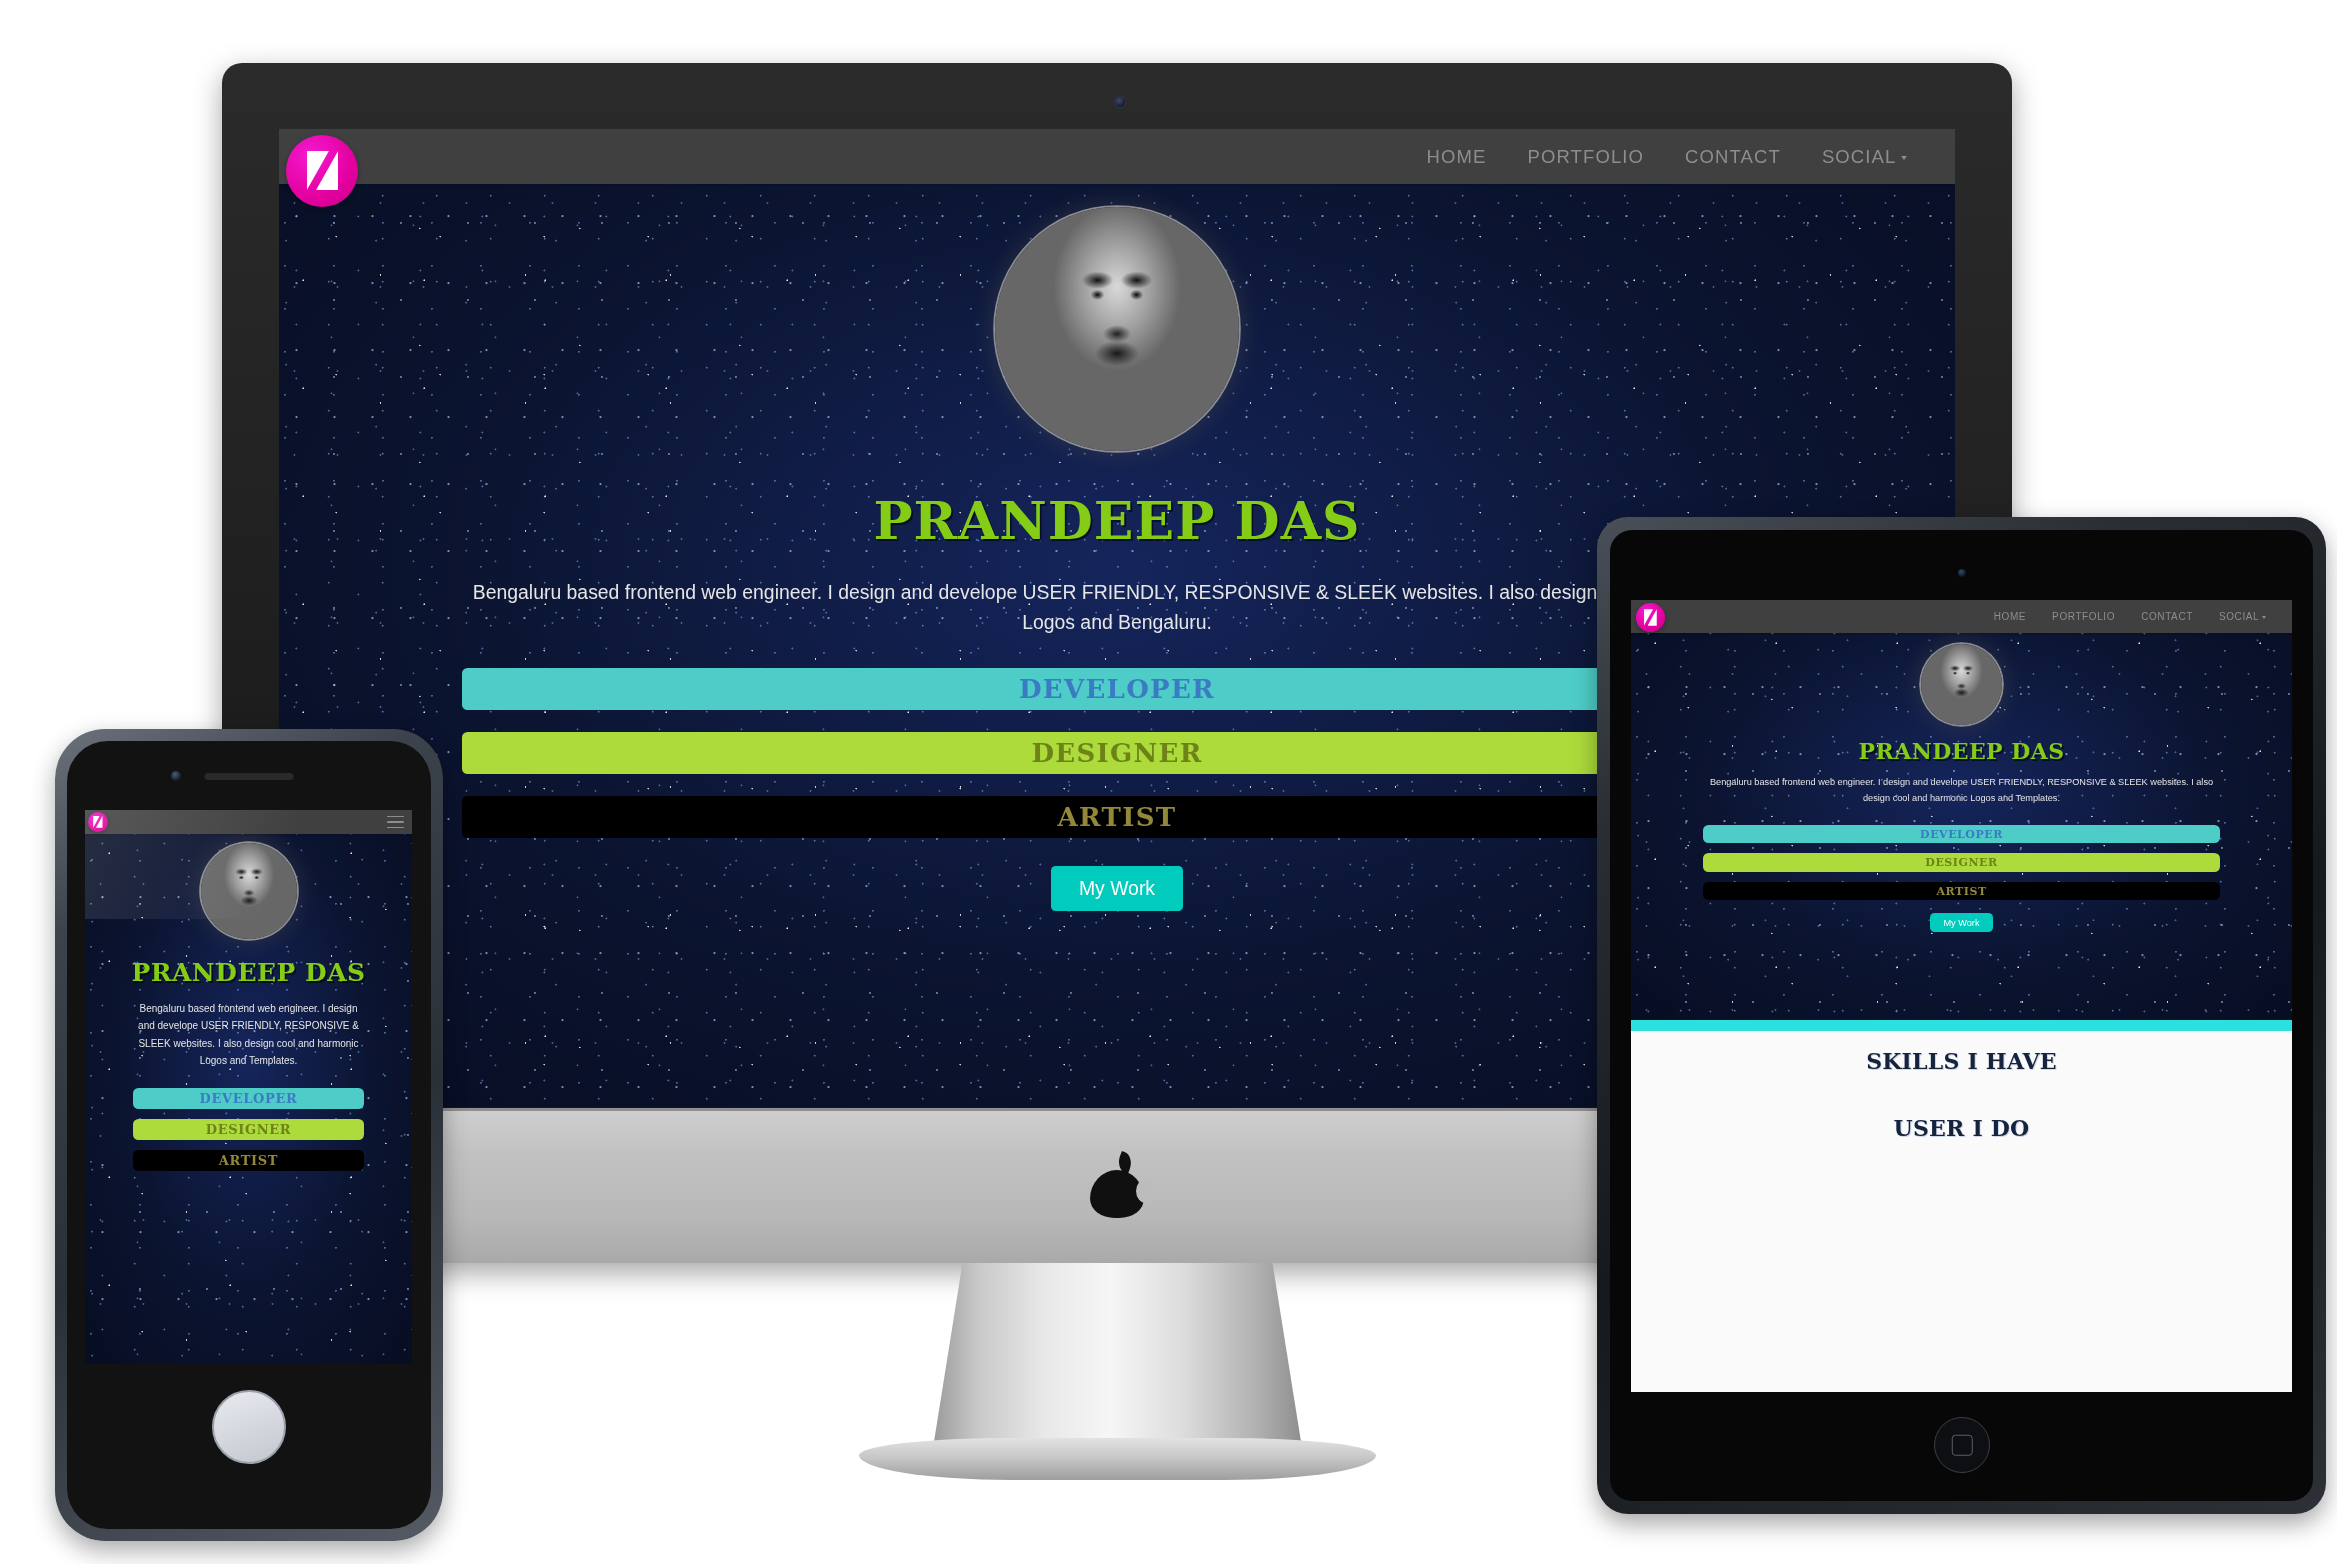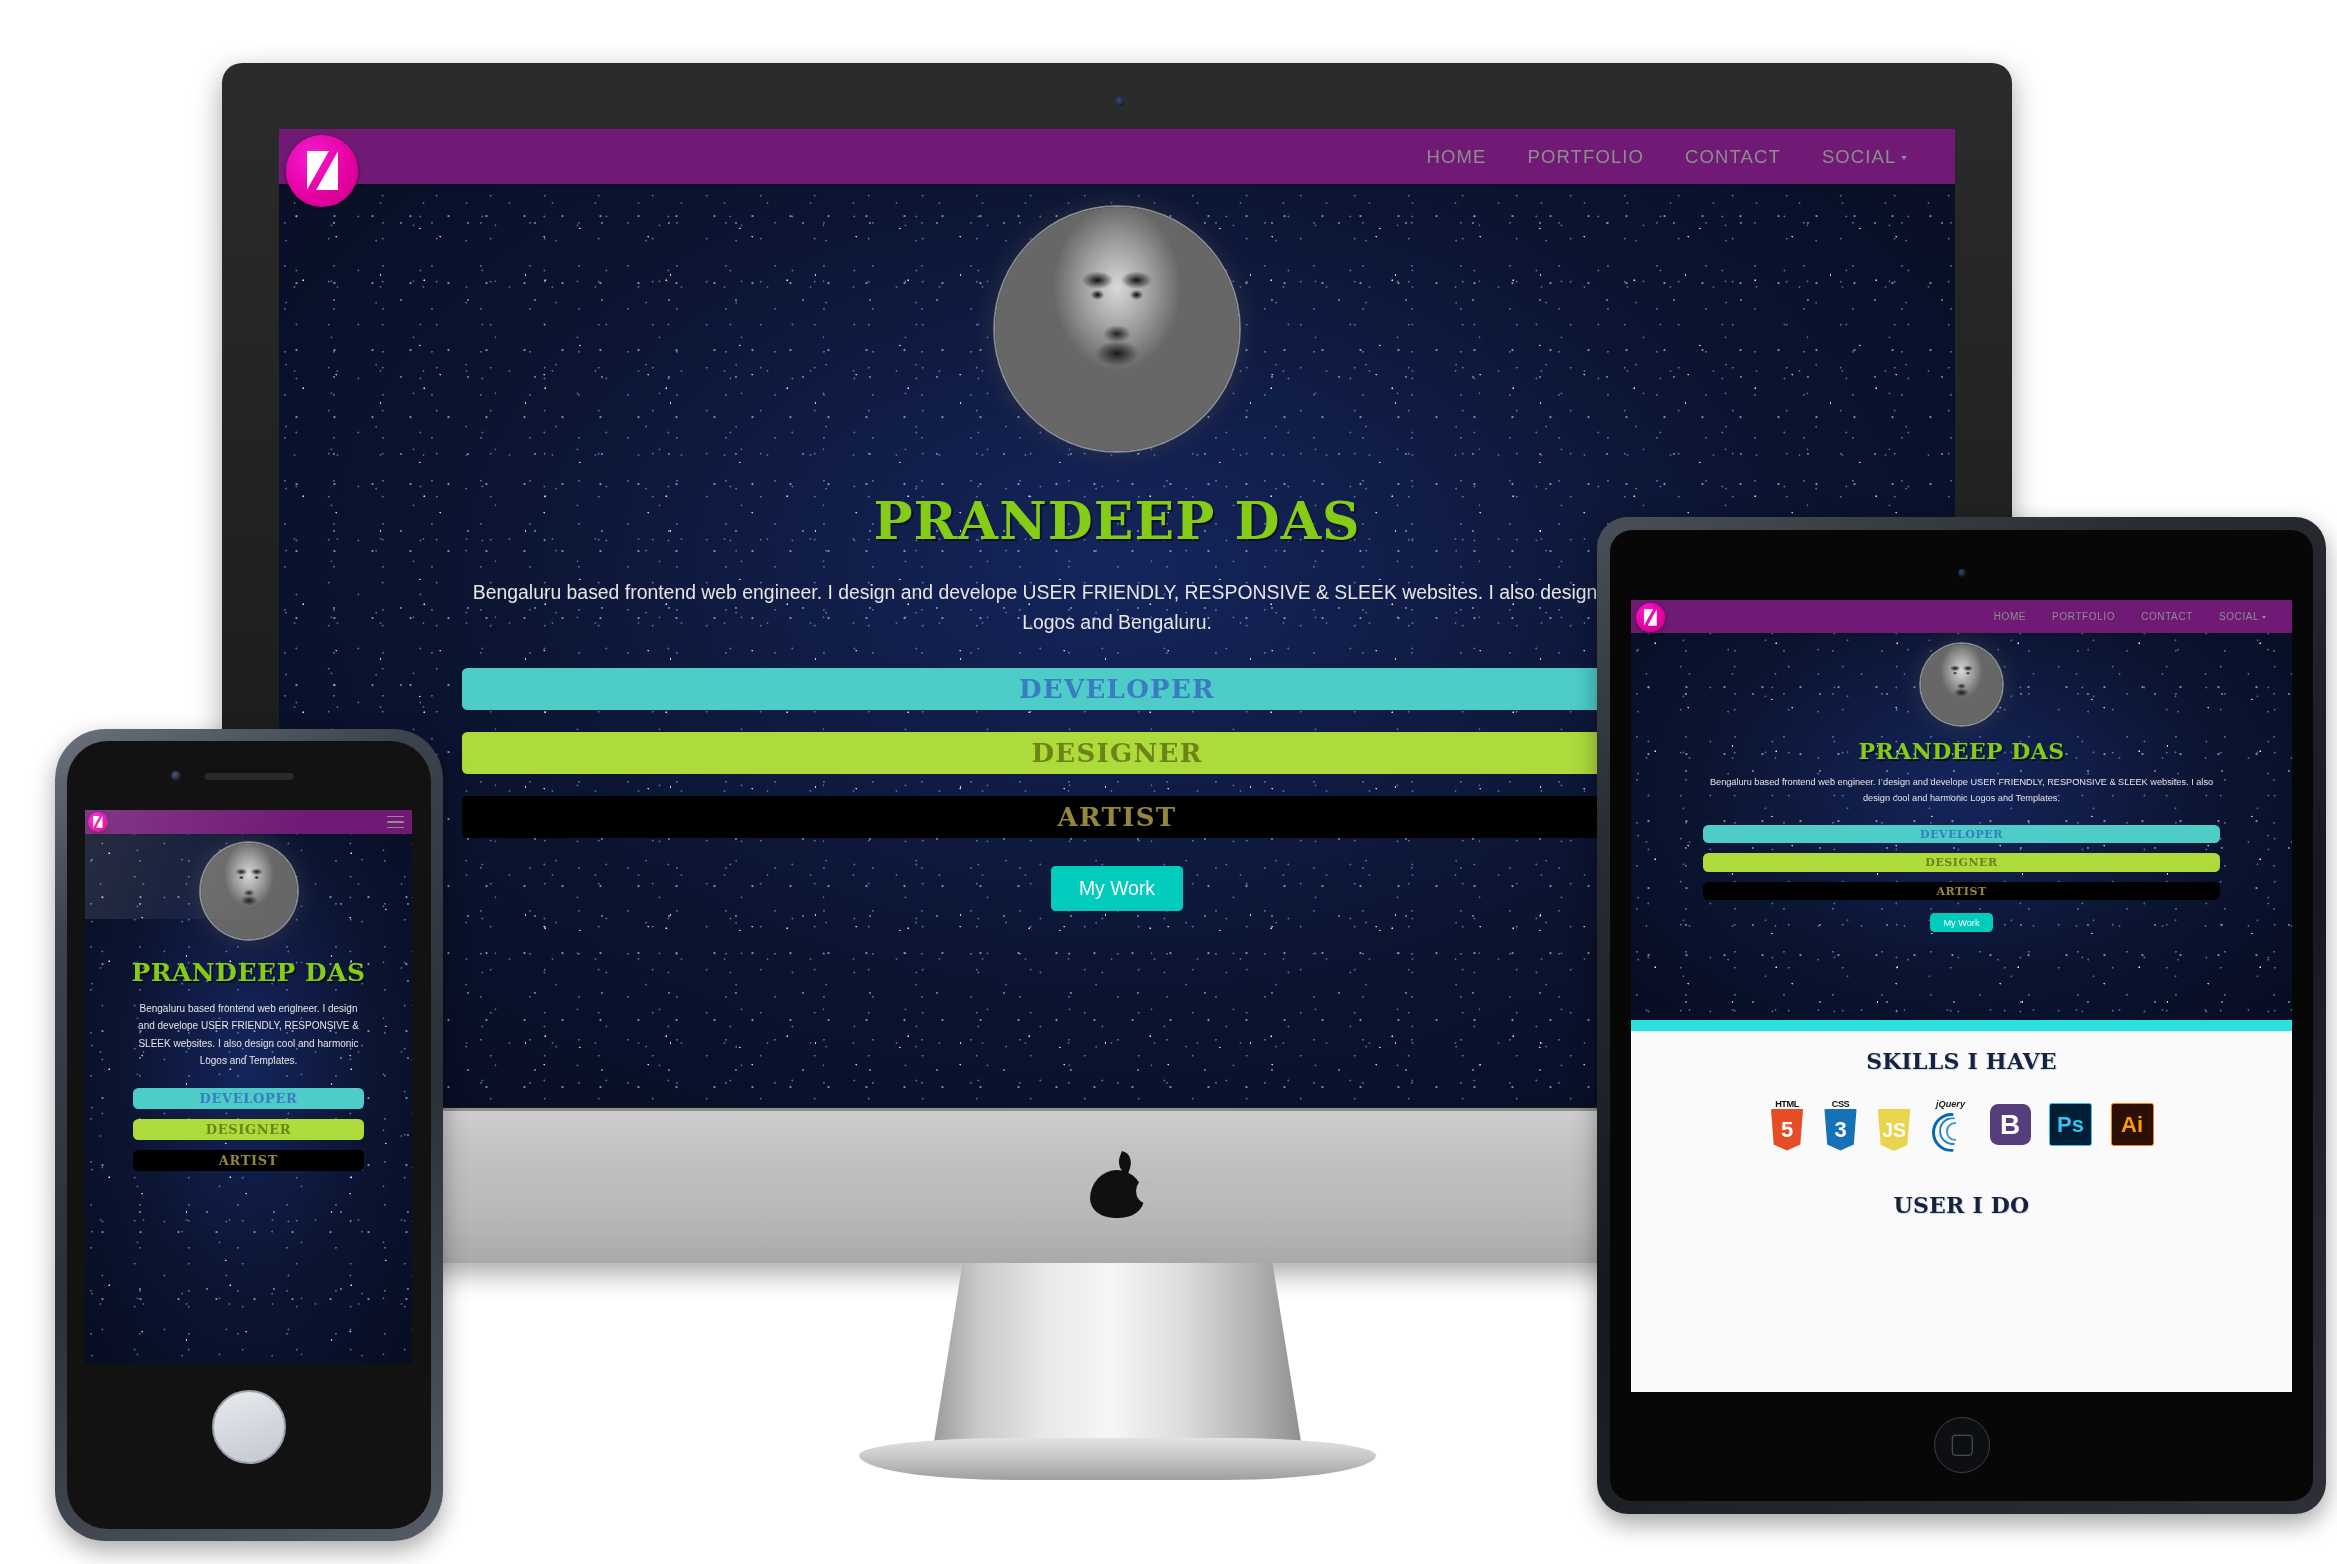--- a/index.html
+++ b/index.html
@@ -23,21 +23,21 @@
     background-size:49px 43px,62px 54px,38px 67px,82px 56px,67px 77px,54px 43px,90px 62px,43px 84px,100% 100%;
   }
   .starfield::after{content:"";position:absolute;inset:0;
     background-image:
       radial-gradient(circle at 20% 40%, rgba(255,255,255,.9) 0.5px, transparent 1.1px),
       radial-gradient(circle at 70% 14%, rgba(255,255,255,.85) 0.5px, transparent 1.1px),
       radial-gradient(circle at 55% 78%, rgba(255,255,255,.8) 0.5px, transparent 1.1px),
       radial-gradient(circle at 88% 85%, rgba(255,255,255,.8) 0.5px, transparent 1.1px);
     background-size:121px 108px,145px 128px,104px 138px,160px 117px;}
 
-  .navbar{position:absolute;top:0;left:0;right:0;background:#701a75;
+  .navbar{position:absolute;top:0;left:0;right:0;background:#404040;
           display:flex;align-items:center;justify-content:flex-end;
           box-shadow:0 0.9px 2.8px rgba(0,0,0,.25);z-index:5;}
   .nav-links{display:flex;align-items:center;}
   .nav-link{color:#8d8d8d;letter-spacing:.06em;white-space:nowrap;}
   .caret{display:inline-block;width:0;height:0;vertical-align:middle;
          border-left:3.7px solid transparent;border-right:3.7px solid transparent;
          border-top:4.6px solid #8d8d8d;margin-left:4.6px;}
 
   .brand{position:absolute;border-radius:50%;
          background:radial-gradient(circle at 35% 30%,#f31ad0 0%,#e3009e 60%,#c9008c 100%);
@@ -238,51 +238,20 @@
           <div class="bar des" style="height:18.5px;font-size:11px;">DESIGNER</div>
           <div class="bar art" style="height:18.5px;font-size:11px;">ARTIST</div>
         </div>
         <button class="btn-work" style="margin-top:13px;padding:4.6px 13px;font-size:9.2px;">My Work</button>
       </div>
 
       <div class="divider-teal" style="position:absolute;top:420px;height:11px;"></div>
 
       <div class="section-light" style="position:absolute;top:431px;left:0;right:0;bottom:0;padding-top:17px;">
         <div class="section-title" style="font-size:22px;">SKILLS I HAVE</div>
-        <div class="skill-icons" style="gap:18.5px;margin-top:24px;">
-
-          <div style="display:flex;flex-direction:column;align-items:center;">
-            <div style="font-size:9.2px;font-weight:bold;color:#111;letter-spacing:-0.5px;">HTML</div>
-            <div class="sk" style="width:35px;height:42px;background:#e44d26;color:#fff;font-size:22px;clip-path:polygon(4% 0,96% 0,88% 86%,50% 100%,12% 86%);">5</div>
-          </div>
-
-          <div style="display:flex;flex-direction:column;align-items:center;">
-            <div style="font-size:9.2px;font-weight:bold;color:#111;letter-spacing:-0.5px;">CSS</div>
-            <div class="sk" style="width:35px;height:42px;background:#1572b6;color:#fff;font-size:22px;clip-path:polygon(4% 0,96% 0,88% 86%,50% 100%,12% 86%);">3</div>
-          </div>
-
-          <div style="display:flex;flex-direction:column;align-items:center;padding-top:11px;">
-            <div class="sk" style="width:35px;height:42px;background:#e8d44d;color:#fff;font-size:19.4px;clip-path:polygon(4% 0,96% 0,88% 86%,50% 100%,12% 86%);">JS</div>
-          </div>
-
-          <div style="display:flex;flex-direction:column;align-items:center;">
-            <div style="font-size:9.2px;font-style:italic;font-weight:bold;color:#222;">jQuery</div>
-            <div style="width:41px;height:39px;position:relative;margin-top:1.8px;">
-              <div style="position:absolute;left:1.8px;top:1.8px;width:33px;height:33px;border:3.7px solid #0769ad;border-radius:50%;clip-path:polygon(0 0,55% 0,55% 100%,0 100%);"></div>
-              <div style="position:absolute;left:9.2px;top:6.5px;width:24px;height:24px;border:2.8px solid #2b7fc0;border-radius:50%;clip-path:polygon(0 0,55% 0,55% 100%,0 100%);"></div>
-              <div style="position:absolute;left:15.7px;top:11px;width:14.8px;height:14.8px;border:2.8px solid #4a95cc;border-radius:50%;clip-path:polygon(0 0,55% 0,55% 100%,0 100%);"></div>
-            </div>
-          </div>
-
-          <div class="sk" style="width:41px;height:41px;background:#563d7c;color:#fff;font-size:28px;border-radius:8.3px;">B</div>
-
-          <div class="sk" style="width:41px;height:41px;background:#001e36;color:#31c5f0;font-size:22px;border:1.8px solid #31c5f0;">Ps</div>
-
-          <div class="sk" style="width:41px;height:41px;background:#2b0f00;color:#ff9a00;font-size:22px;border:1.8px solid #ff7c00;">Ai</div>
-        </div>
         <div class="section-title" style="font-size:22px;margin-top:41px;">USER I DO</div>
       </div>
     </div>
   </div>
   <div class="ipad-home"></div>
 </div>
 
 <div id="iphone">
   <div class="phone-body"></div>
   <div class="phone-bezel"></div>

